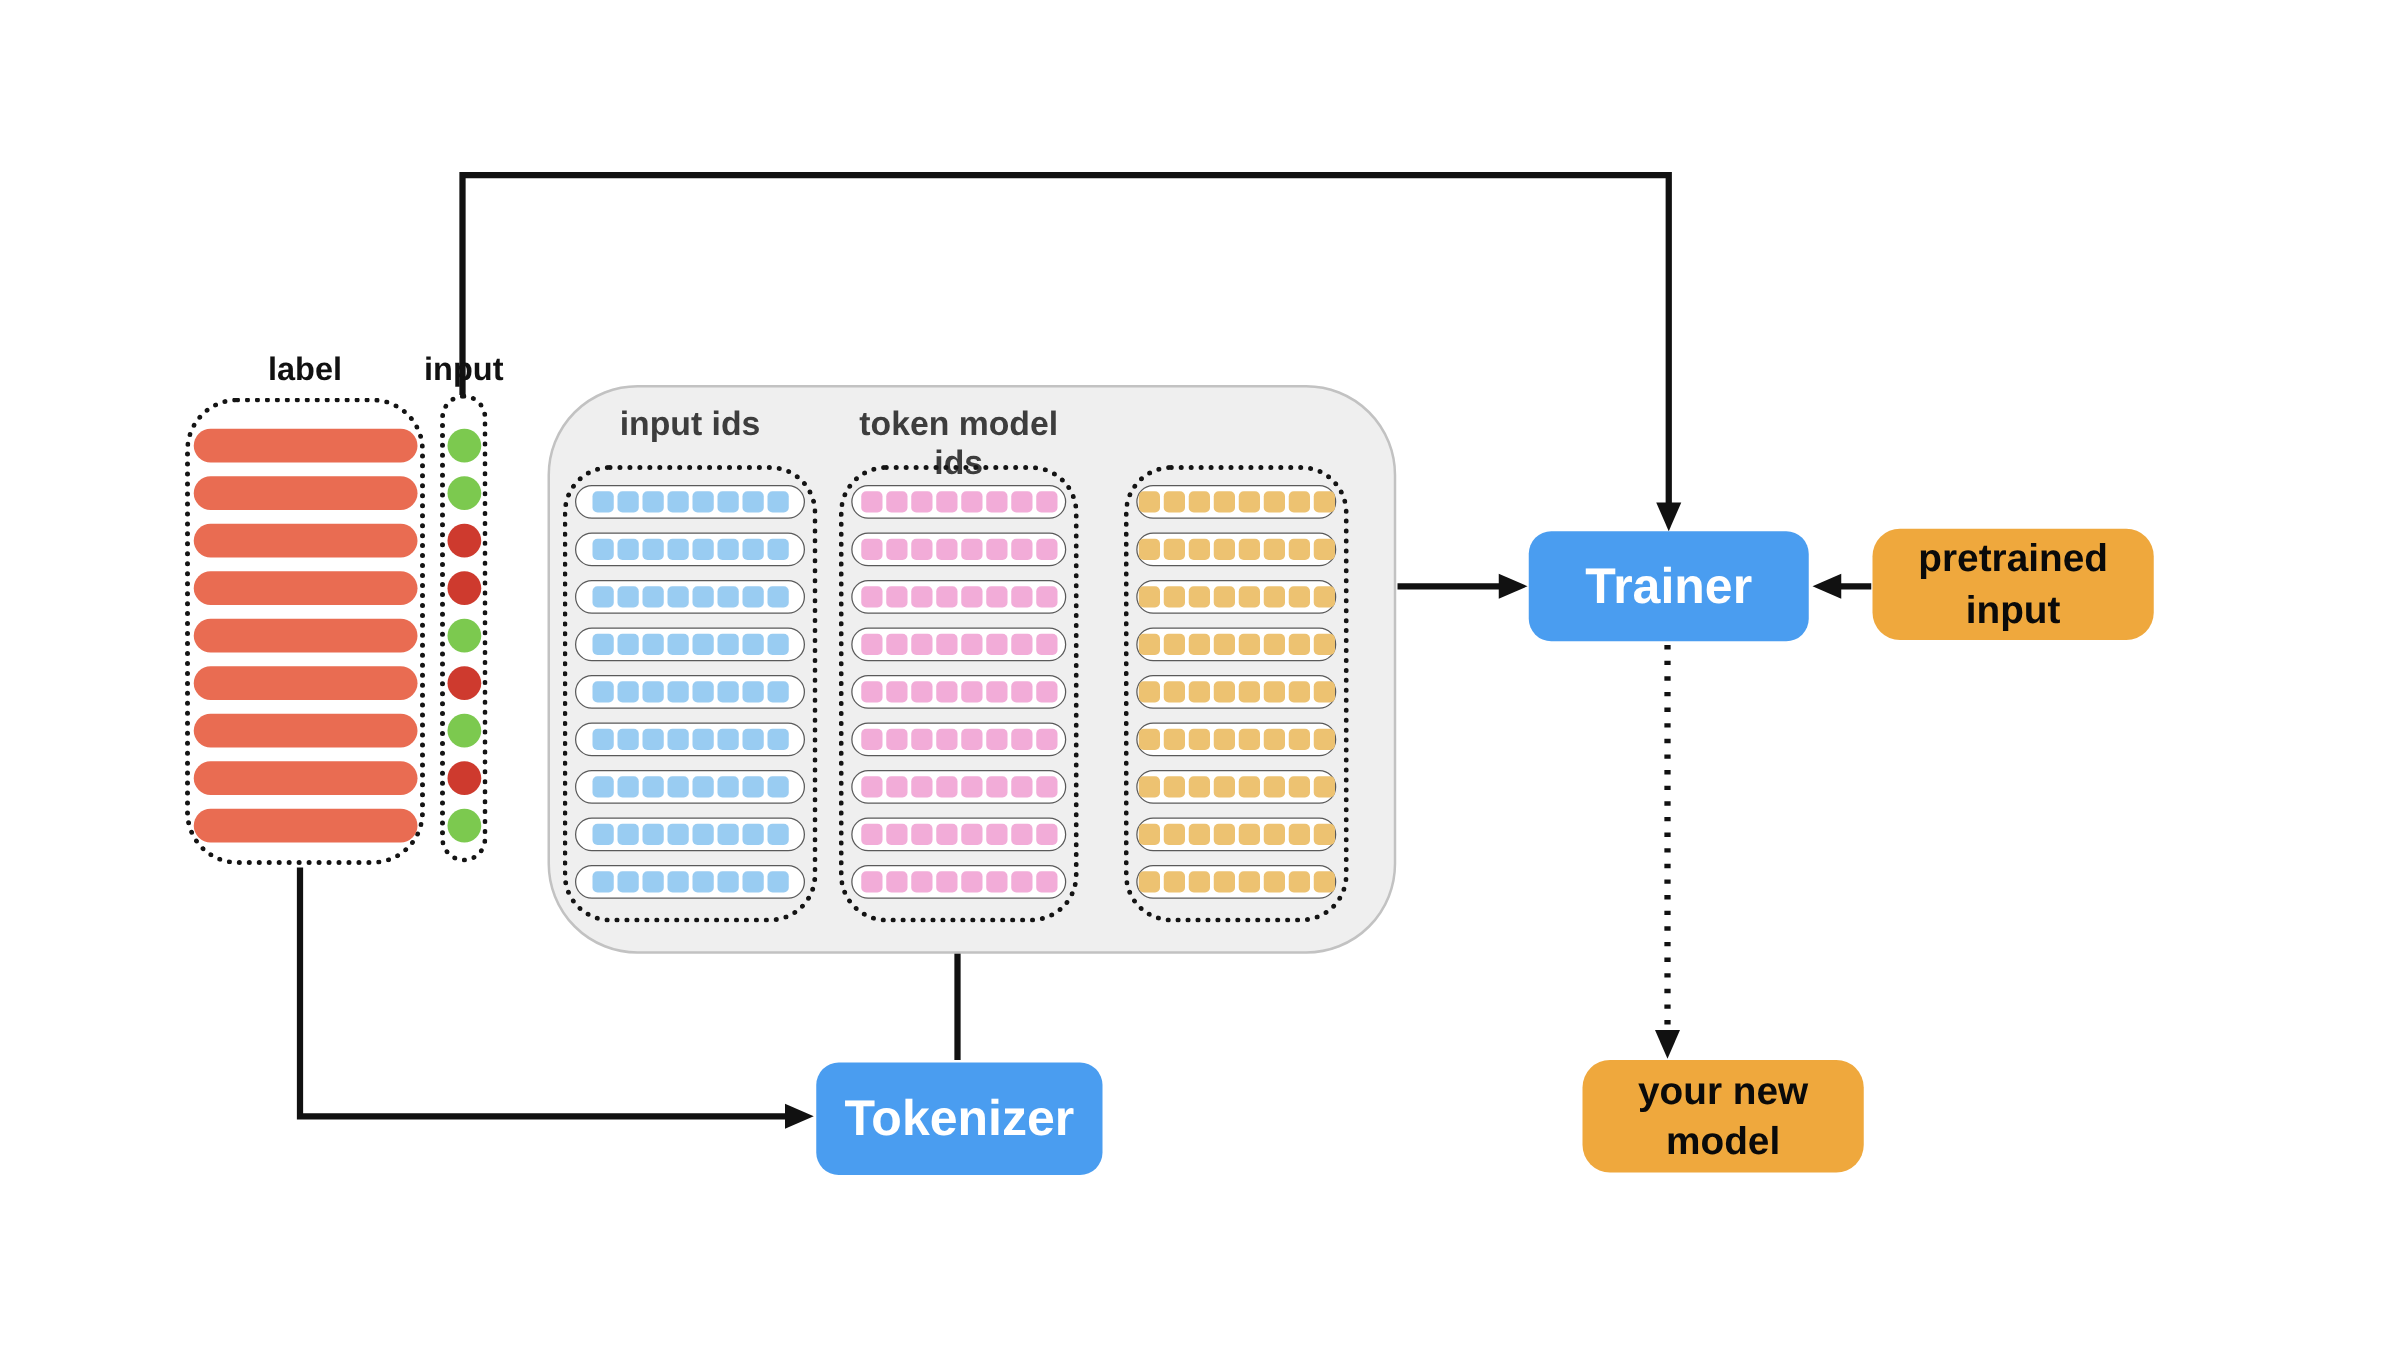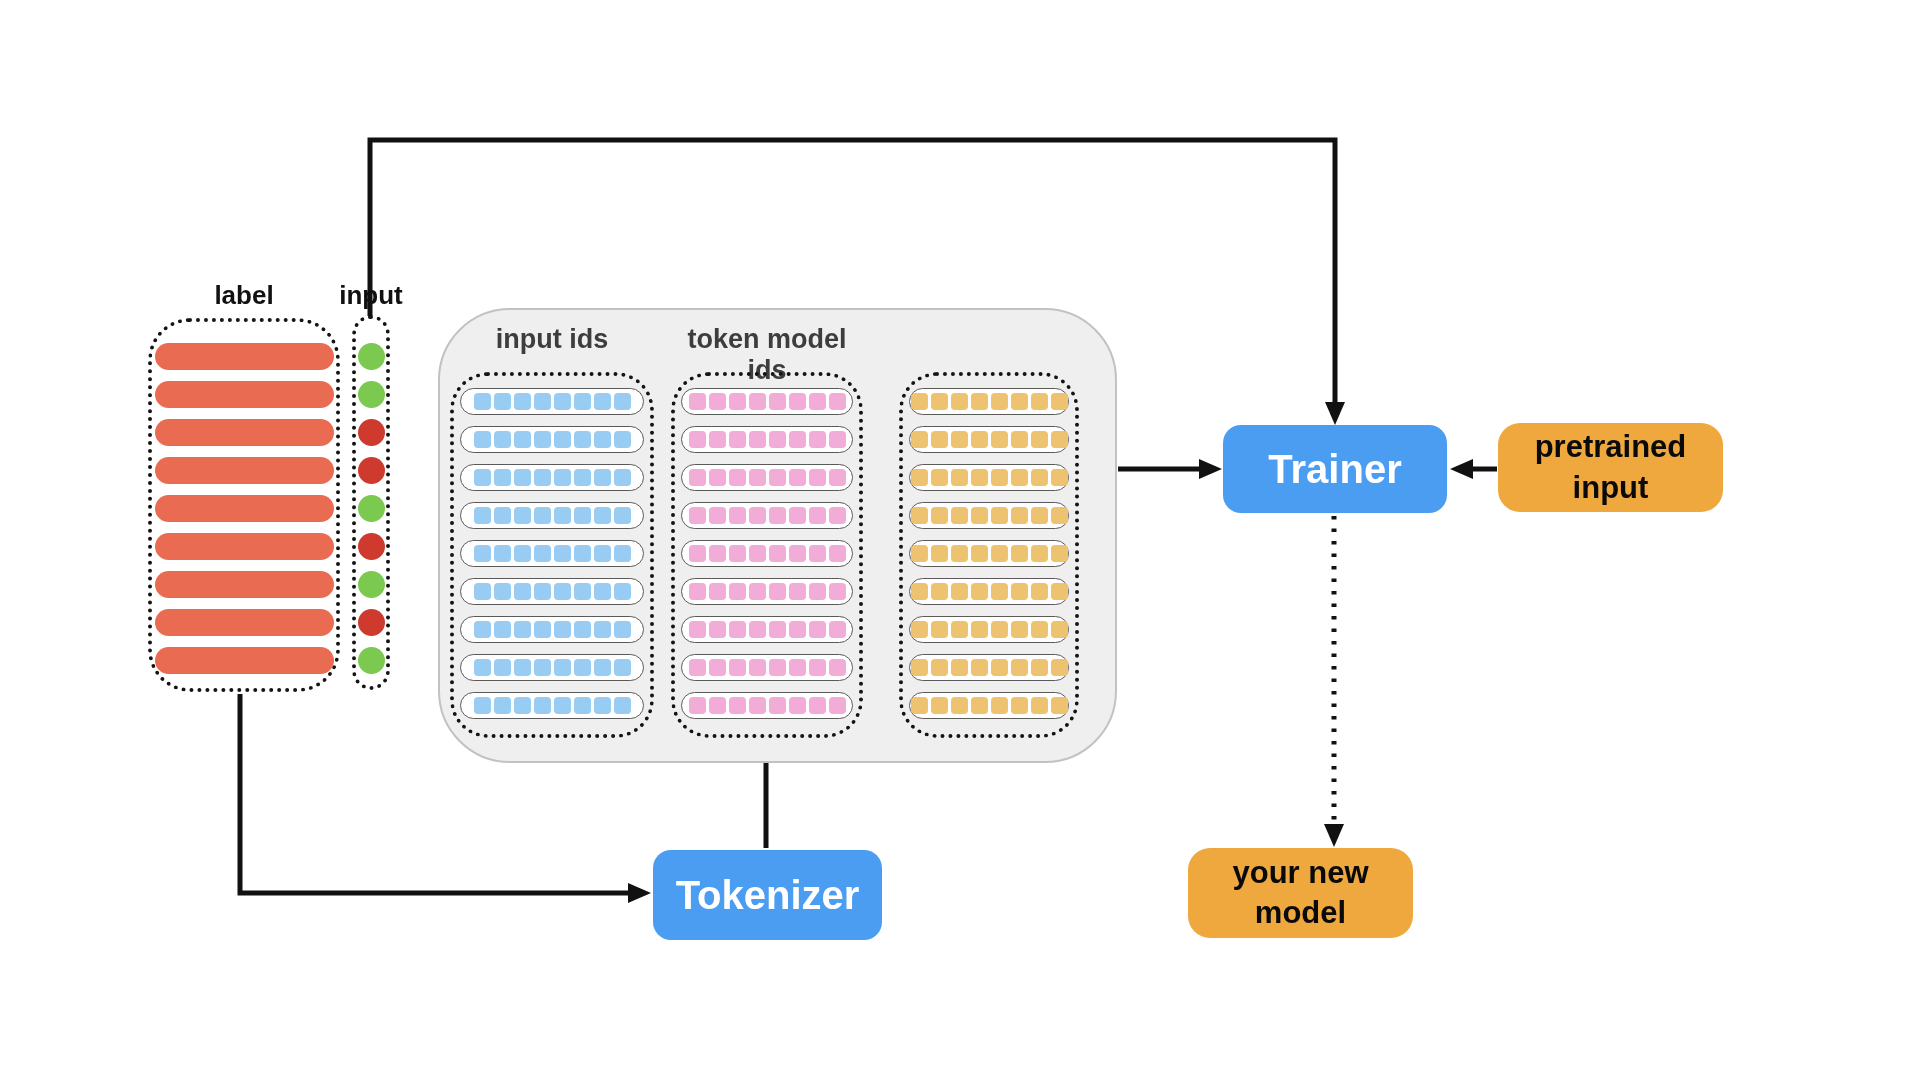--- a/index.html
+++ b/index.html
@@ -44,21 +44,21 @@
 
   .node{
     position:absolute;display:flex;align-items:center;justify-content:center;text-align:center;
     font-weight:bold;white-space:pre-line;box-sizing:border-box;
   }
   .node-blue{color:#ffffff;font-size:40px;border-radius:18px;}
   .node-orange{color:#0a0a0a;font-size:31px;line-height:1.3;border-radius:22px;}
   .tokenizer{left:653px;top:850px;width:229px;height:90px;}
   .trainer{left:1223px;top:425px;width:224px;height:88px;}
   .pretrained{left:1498px;top:423px;width:225px;height:89px;}
-  .newmodel{left:1188px;top:848px;width:225px;height:90px;}
+  .newmodel{left:1266px;top:848px;width:225px;height:90px;}
 </style>
 </head>
 <body>
 
 <div class="stage">
 
 
   <svg class="arrows" viewBox="0 0 1920 1080">
 
     <g>

